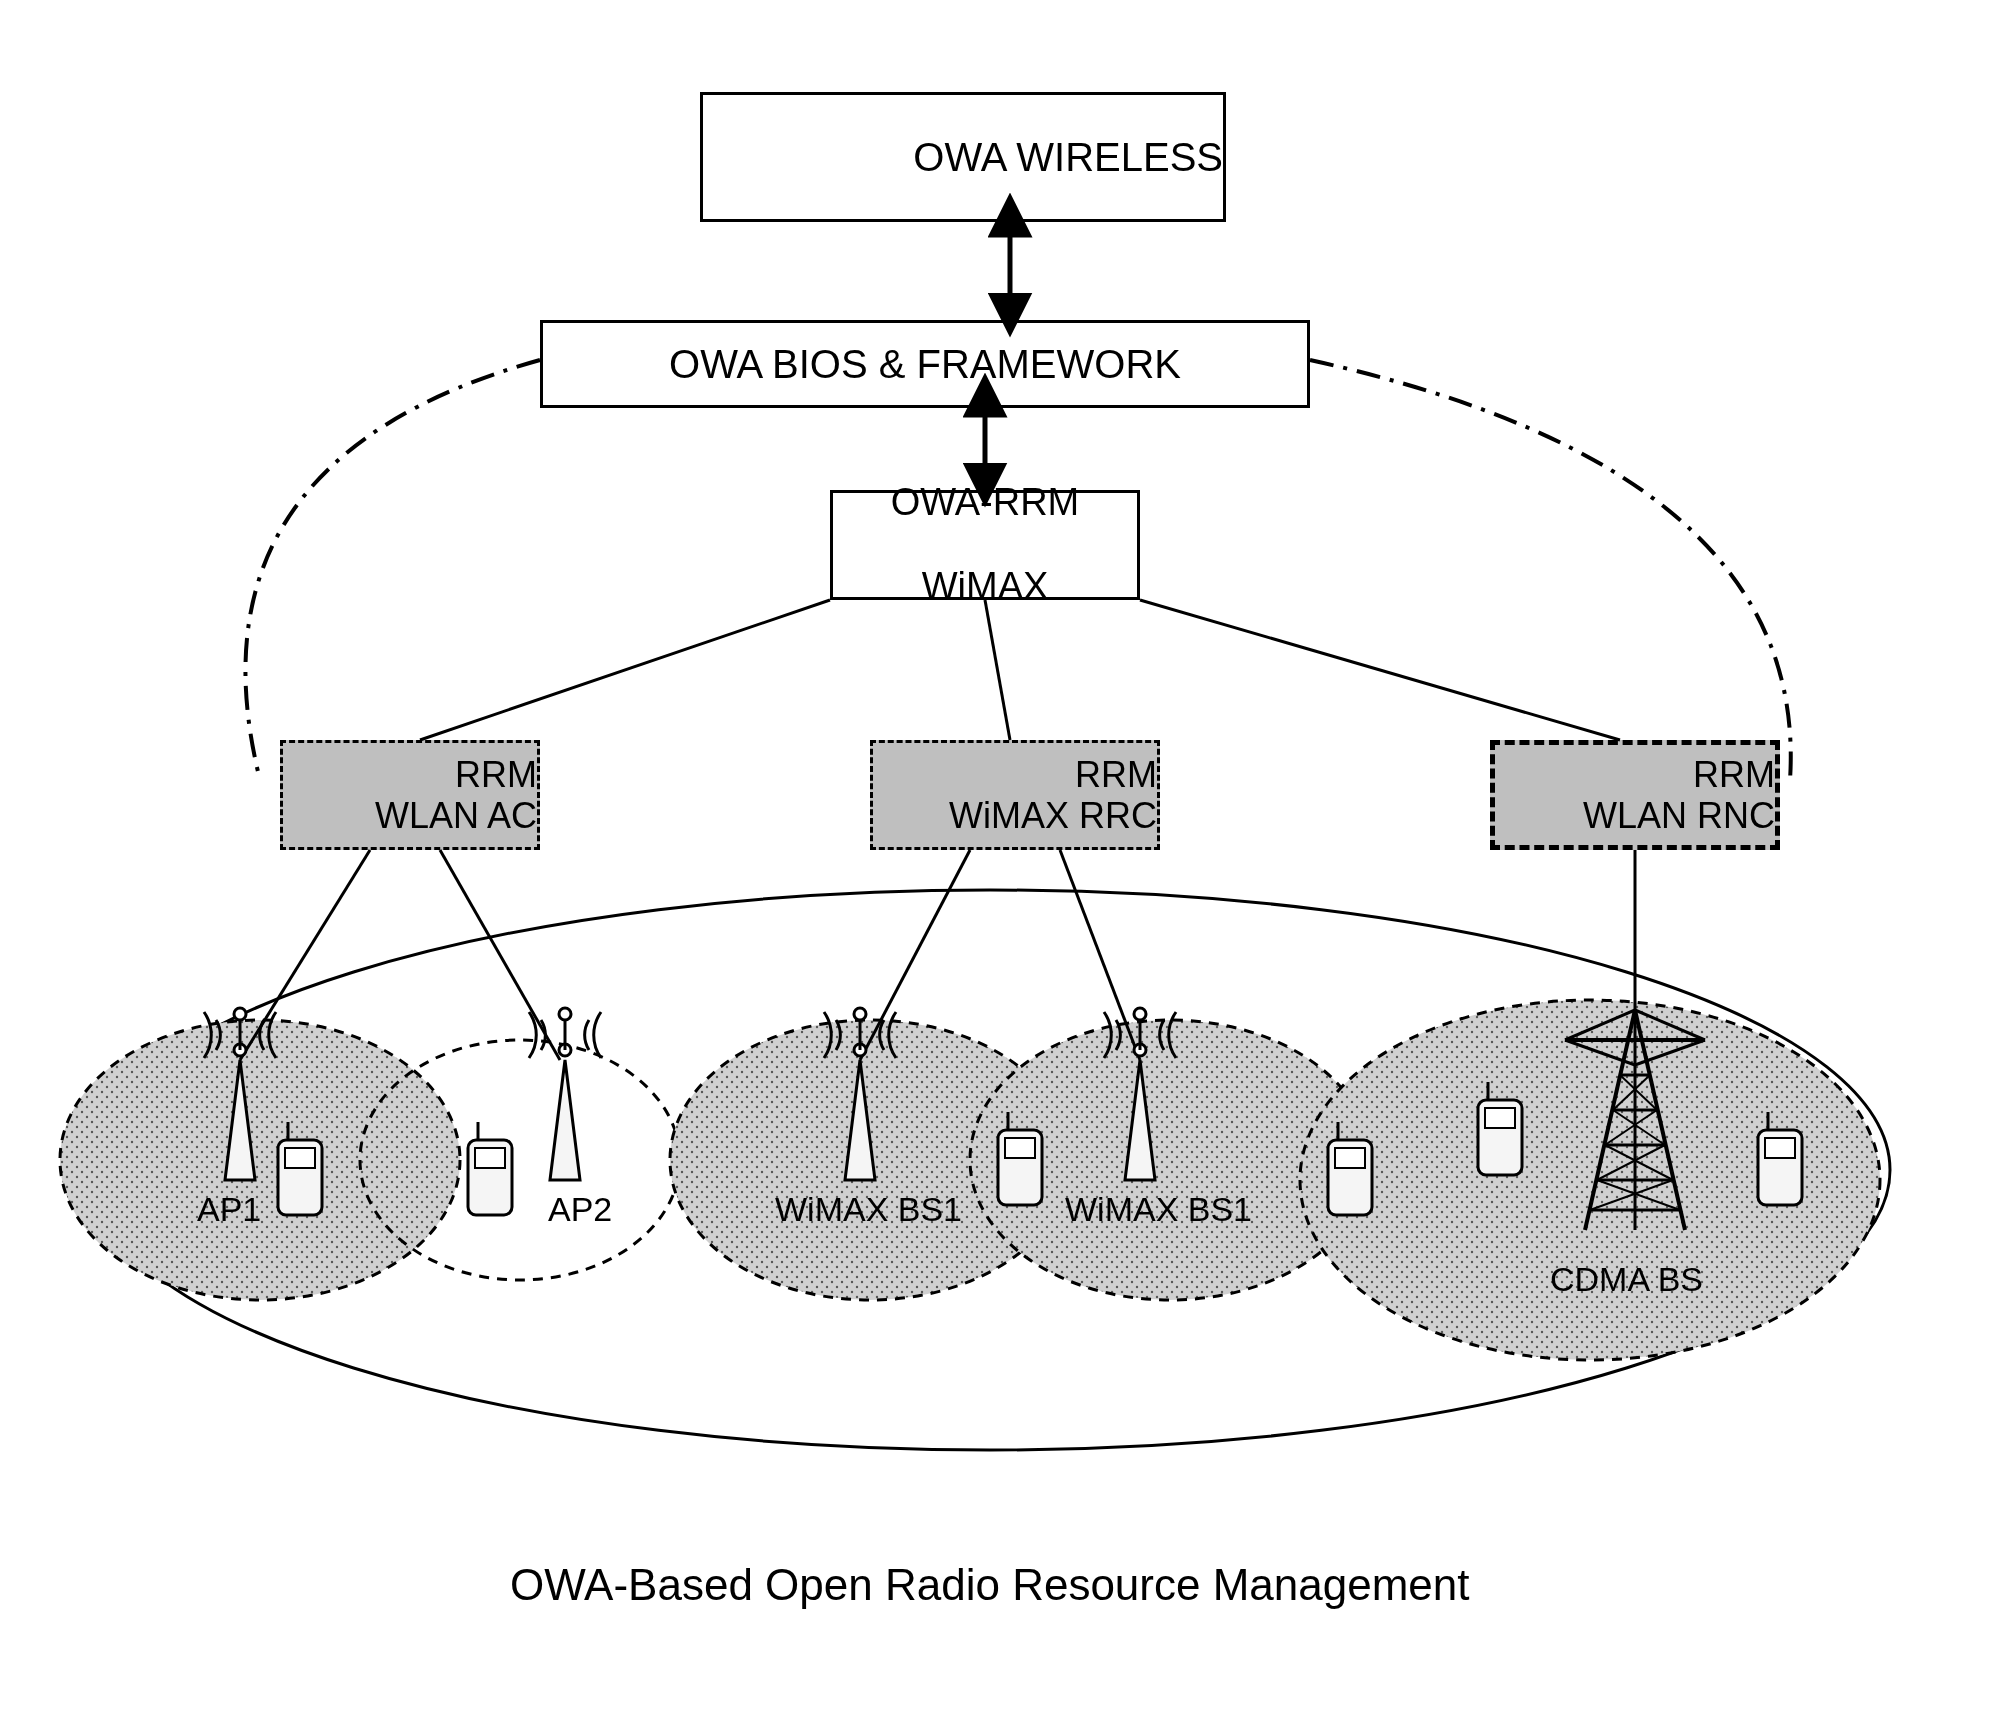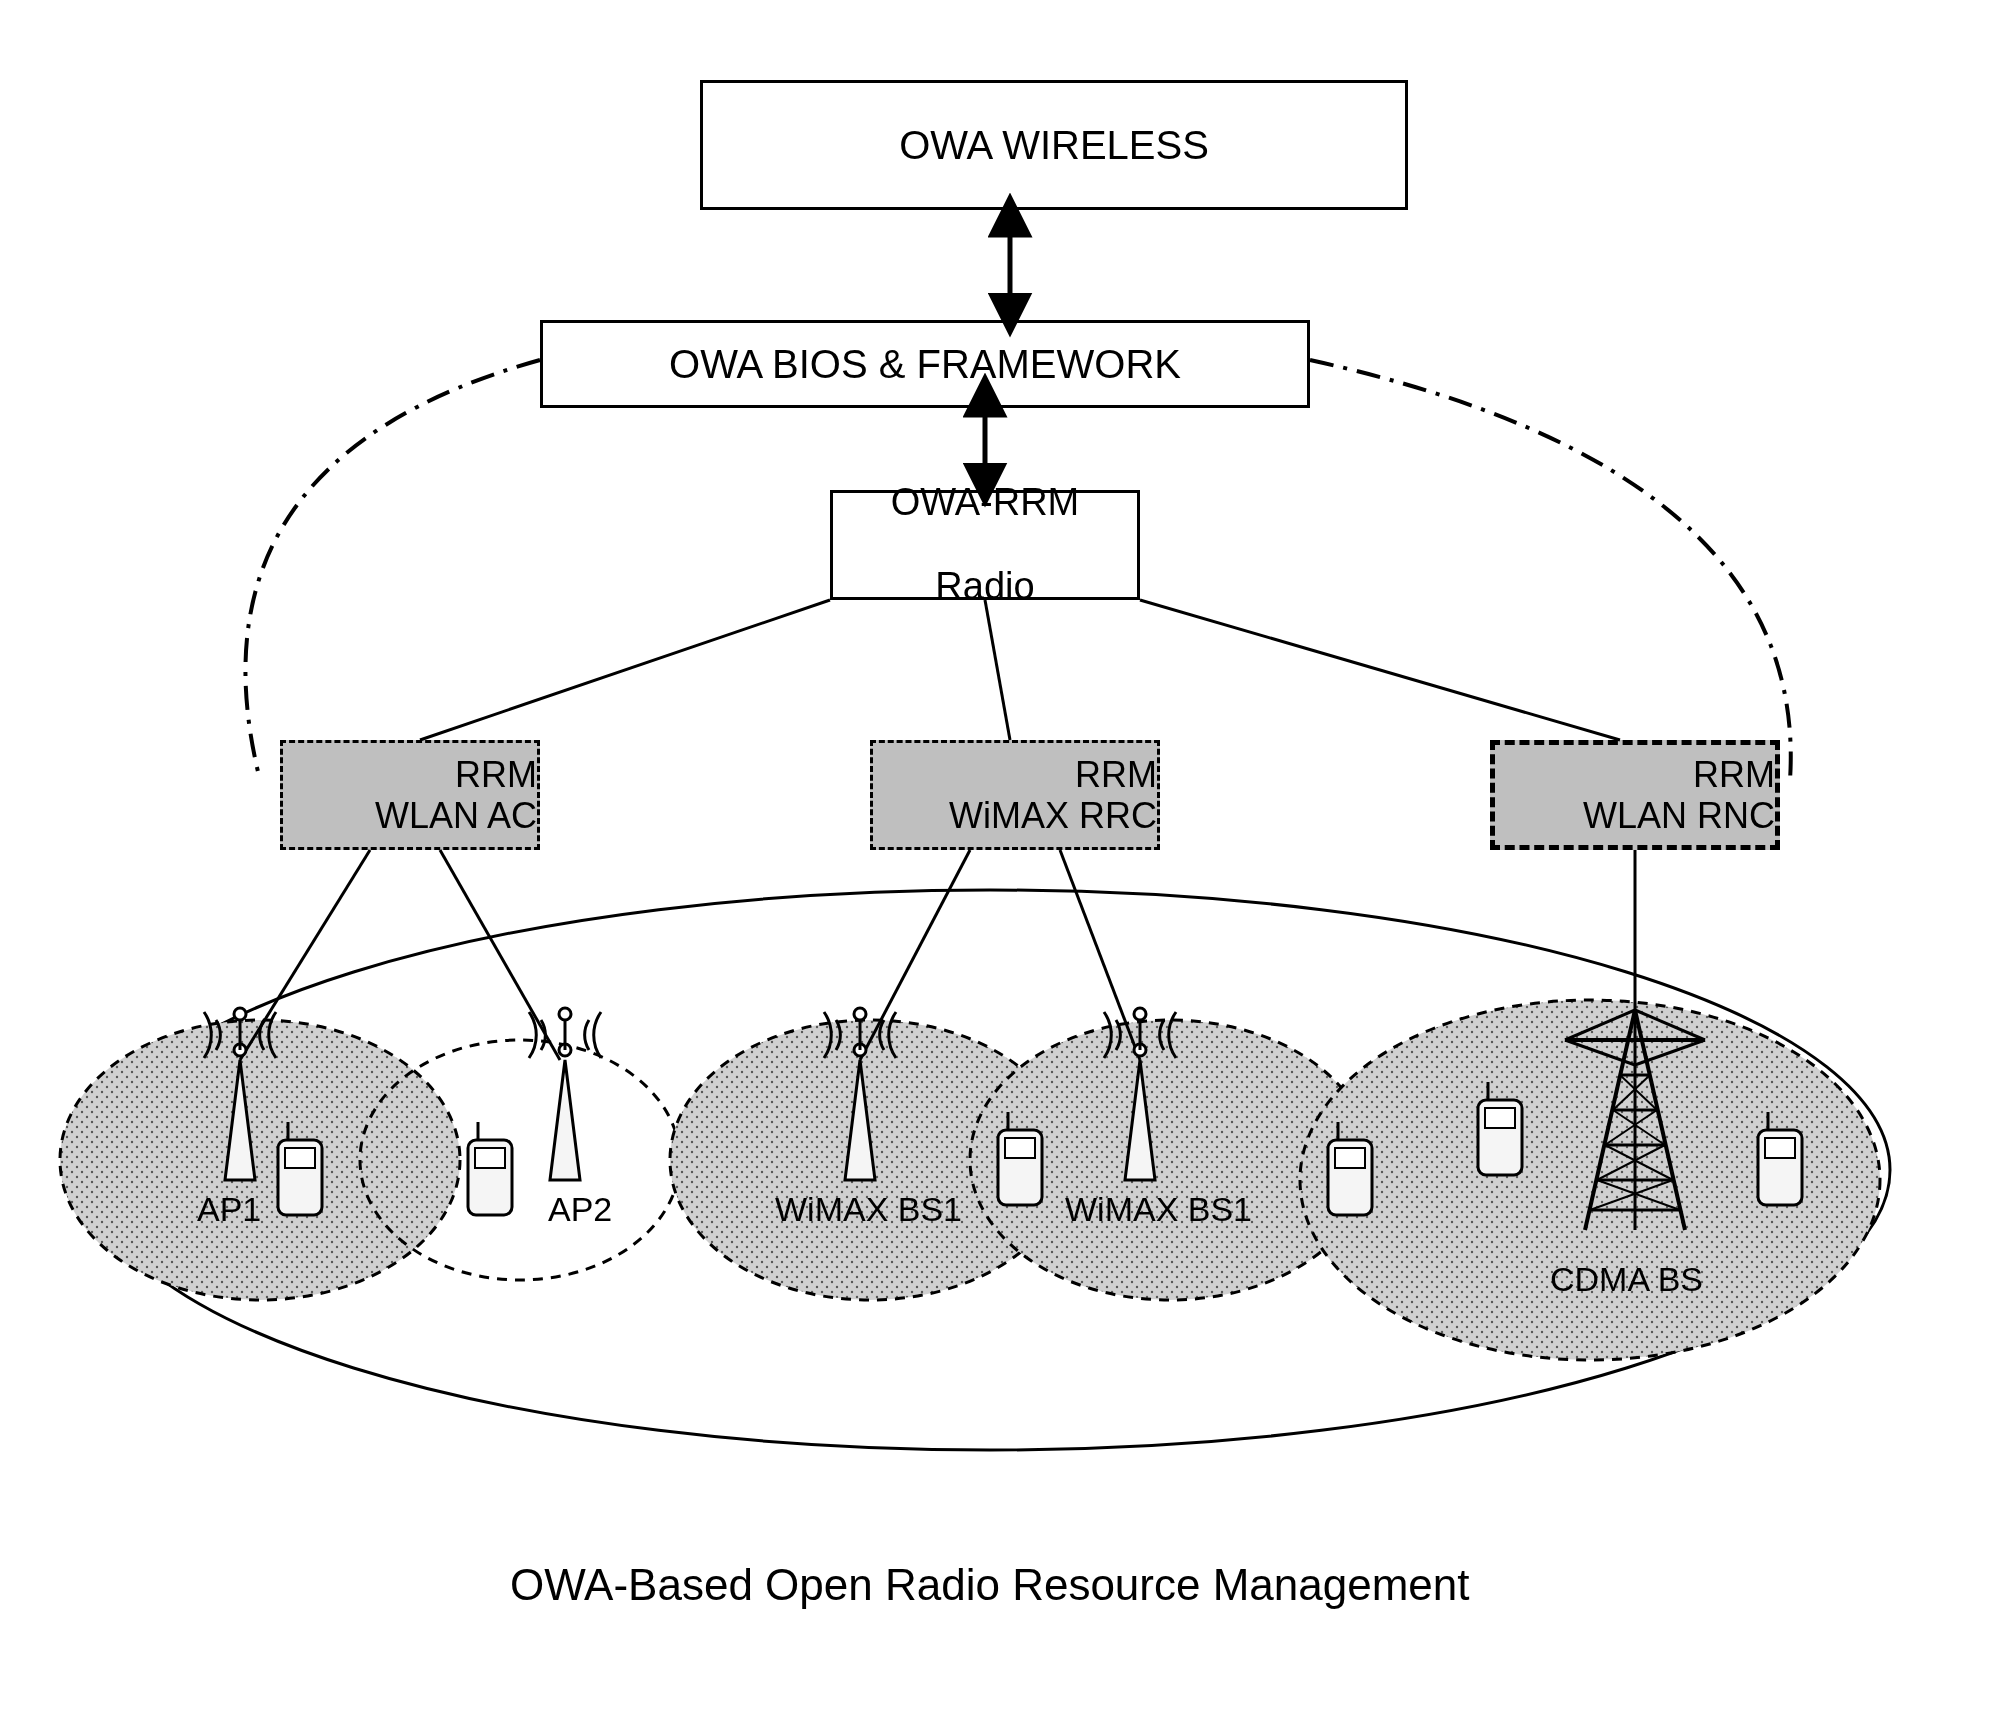--- a/index.html
+++ b/index.html
@@ -73,31 +73,31 @@
 
   <ellipse cx="520" cy="1160" rx="160" ry="120" fill="none" stroke="#000" stroke-width="3" stroke-dasharray="10 8"></ellipse>
 
   <ellipse cx="870" cy="1160" rx="200" ry="140" fill="url(#dots)" stroke="#000" stroke-width="3" stroke-dasharray="10 8"></ellipse>
 
   <ellipse cx="1170" cy="1160" rx="200" ry="140" fill="url(#dots)" stroke="#000" stroke-width="3" stroke-dasharray="10 8"></ellipse>
 
   <ellipse cx="1590" cy="1180" rx="290" ry="180" fill="url(#dots)" stroke="#000" stroke-width="3" stroke-dasharray="10 8"></ellipse>
 </svg>
 
-<div class="box" style="left:700px; top:80px; width:708px; height:130px;">
+<div class="box" style="left:700px; top:92px; width:526px; height:130px;align-items:flex-end;">
   <span>OWA WIRELESS</span>
 </div>
 
 <div class="box" style="left:540px; top:320px; width:770px; height:88px;">
   <span>OWA BIOS &amp; FRAMEWORK</span>
 </div>
 
 <div class="box" style="left:830px; top:490px; width:310px; height:110px; font-size:38px;gap:40px;">
   <span>OWA-RRM</span>
-  <span>Radio</span>
+  <span>WiMAX</span>
 </div>
 
 <div class="rrm-box" style="left:280px; top:740px; width:260px; height:110px;">
   <span>RRM</span>
   <span>WLAN AC</span>
 </div>
 
 <div class="rrm-box" style="left:870px; top:740px; width:290px; height:110px;">
   <span>RRM</span>
   <span>WiMAX RRC</span>

